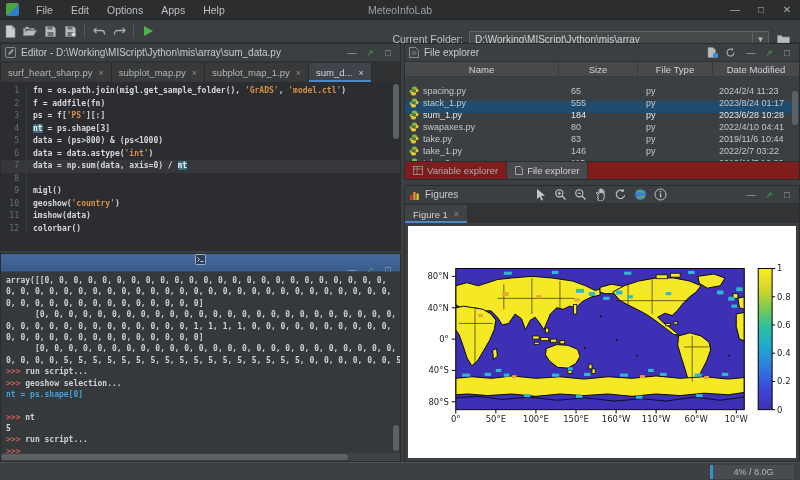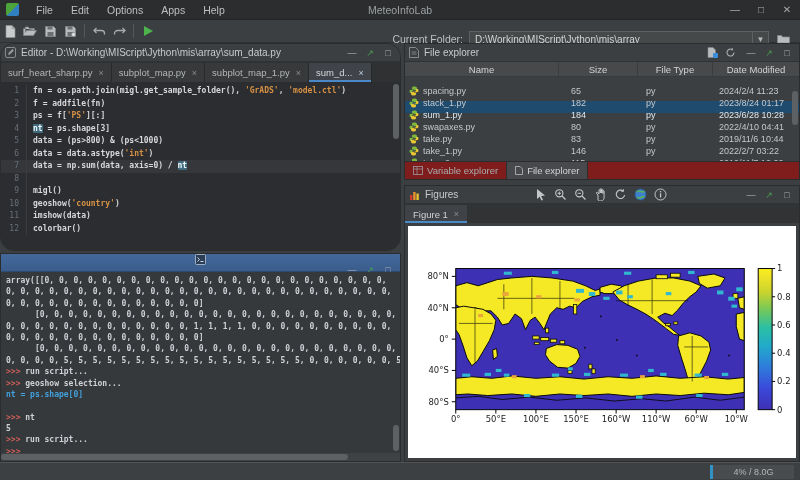--- a/index.html
+++ b/index.html
@@ -39,21 +39,21 @@
   .phead { height:18px; background:#3c3f41; border-bottom:1px solid #303234; display:flex; align-items:center;
     padding:0 4px; flex:0 0 auto; }
   .phead.active { background:linear-gradient(#44689a,#3a5d8d); border-bottom:1px solid #2e4a70;flex-direction:column; }
   .ptitle { color:#c8cacc; font-size:10px; margin-left:5px; white-space:nowrap; overflow:hidden; }
   .phead.active .ptitle { color:#dfe6ee; }
   .pctl { margin-left:auto; display:flex; align-items:center; gap:2px; }
   .pctl span { font-size:9px; color:#a9acae; width:16px; text-align:center; }
   .pctl .float { color:#499c54; }
 
   
-  .editor-panel { height:208px; flex:0 0 auto;border-radius:14px; }
+  .editor-panel { height:208px; flex:0 0 auto; }
   .etabs { height:20px; background:#2f3133; display:flex; align-items:flex-end; flex:0 0 auto; overflow:hidden; }
   .etab { height:19px; display:flex; align-items:center; padding:0 7px; font-size:9.5px; color:#b3b6b8;
     border-right:1px solid #27292a; background:#37393b; }
   .etab.active { background:#40444a; color:#d4d7d9; box-shadow:inset 0 -2px 0 #4a88c7; }
   .etab-close { margin-left:6px; color:#8b8e90; font-size:9px; }
   .etab.active .etab-close { color:#b9cde0; }
   .code-area { flex:1 1 auto; background:#2b2d30; overflow:hidden; padding-top:3px; position:relative; }
   .cl { display:flex; height:12.5px; line-height:12.5px; font-family:"DejaVu Sans Mono", monospace; font-size:8px; font-weight:bold; white-space:pre; }
   .cl.cur { background:rgba(255,255,255,0.05); }
   .ln { width:26px; flex:0 0 auto; text-align:right; padding-right:7px; color:#697079; border-right:1px solid #3a3d40; font-weight:normal; }
@@ -353,21 +353,21 @@
             <div class="fr">
               <span class="fc name">
                 <span class="fico">
                   <svg width="10" height="10" viewBox="0 0 10 10">
                     <path d="M5 .5C3.3.5 3 1.3 3 2v1.2h2.2v.6H2C1.2 3.8.5 4.4.5 5.5S1.2 7 2 7h1V5.8c0-.9.8-1.6 1.7-1.6h2.1c.7 0 1.2-.6 1.2-1.3V2C8 1.2 7 .5 5 .5z" fill="#7fb93c"></path>
                     <path d="M5 9.5c1.7 0 2-.8 2-1.5V6.8H4.8v-.6H8c.8 0 1.5-.6 1.5-1.7S8.8 3 8 3H7v1.2c0 .9-.8 1.6-1.7 1.6H3.2c-.7 0-1.2.6-1.2 1.3V8c0 .8 1 1.5 3 1.5z" fill="#e8c832"></path>
                   </svg>
                 </span>
                 <span>stack_1.py</span>
               </span>
-              <span class="fc size">182</span>
+              <span class="fc size">555</span>
               <span class="fc type">py</span>
               <span class="fc date">2023/8/24 01:17</span>
             </div>
             <div class="fr sel">
               <span class="fc name">
                 <span class="fico">
                   <svg width="10" height="10" viewBox="0 0 10 10">
                     <path d="M5 .5C3.3.5 3 1.3 3 2v1.2h2.2v.6H2C1.2 3.8.5 4.4.5 5.5S1.2 7 2 7h1V5.8c0-.9.8-1.6 1.7-1.6h2.1c.7 0 1.2-.6 1.2-1.3V2C8 1.2 7 .5 5 .5z" fill="#7fb93c"></path>
                     <path d="M5 9.5c1.7 0 2-.8 2-1.5V6.8H4.8v-.6H8c.8 0 1.5-.6 1.5-1.7S8.8 3 8 3H7v1.2c0 .9-.8 1.6-1.7 1.6H3.2c-.7 0-1.2.6-1.2 1.3V8c0 .8 1 1.5 3 1.5z" fill="#e8c832"></path>
                   </svg>

